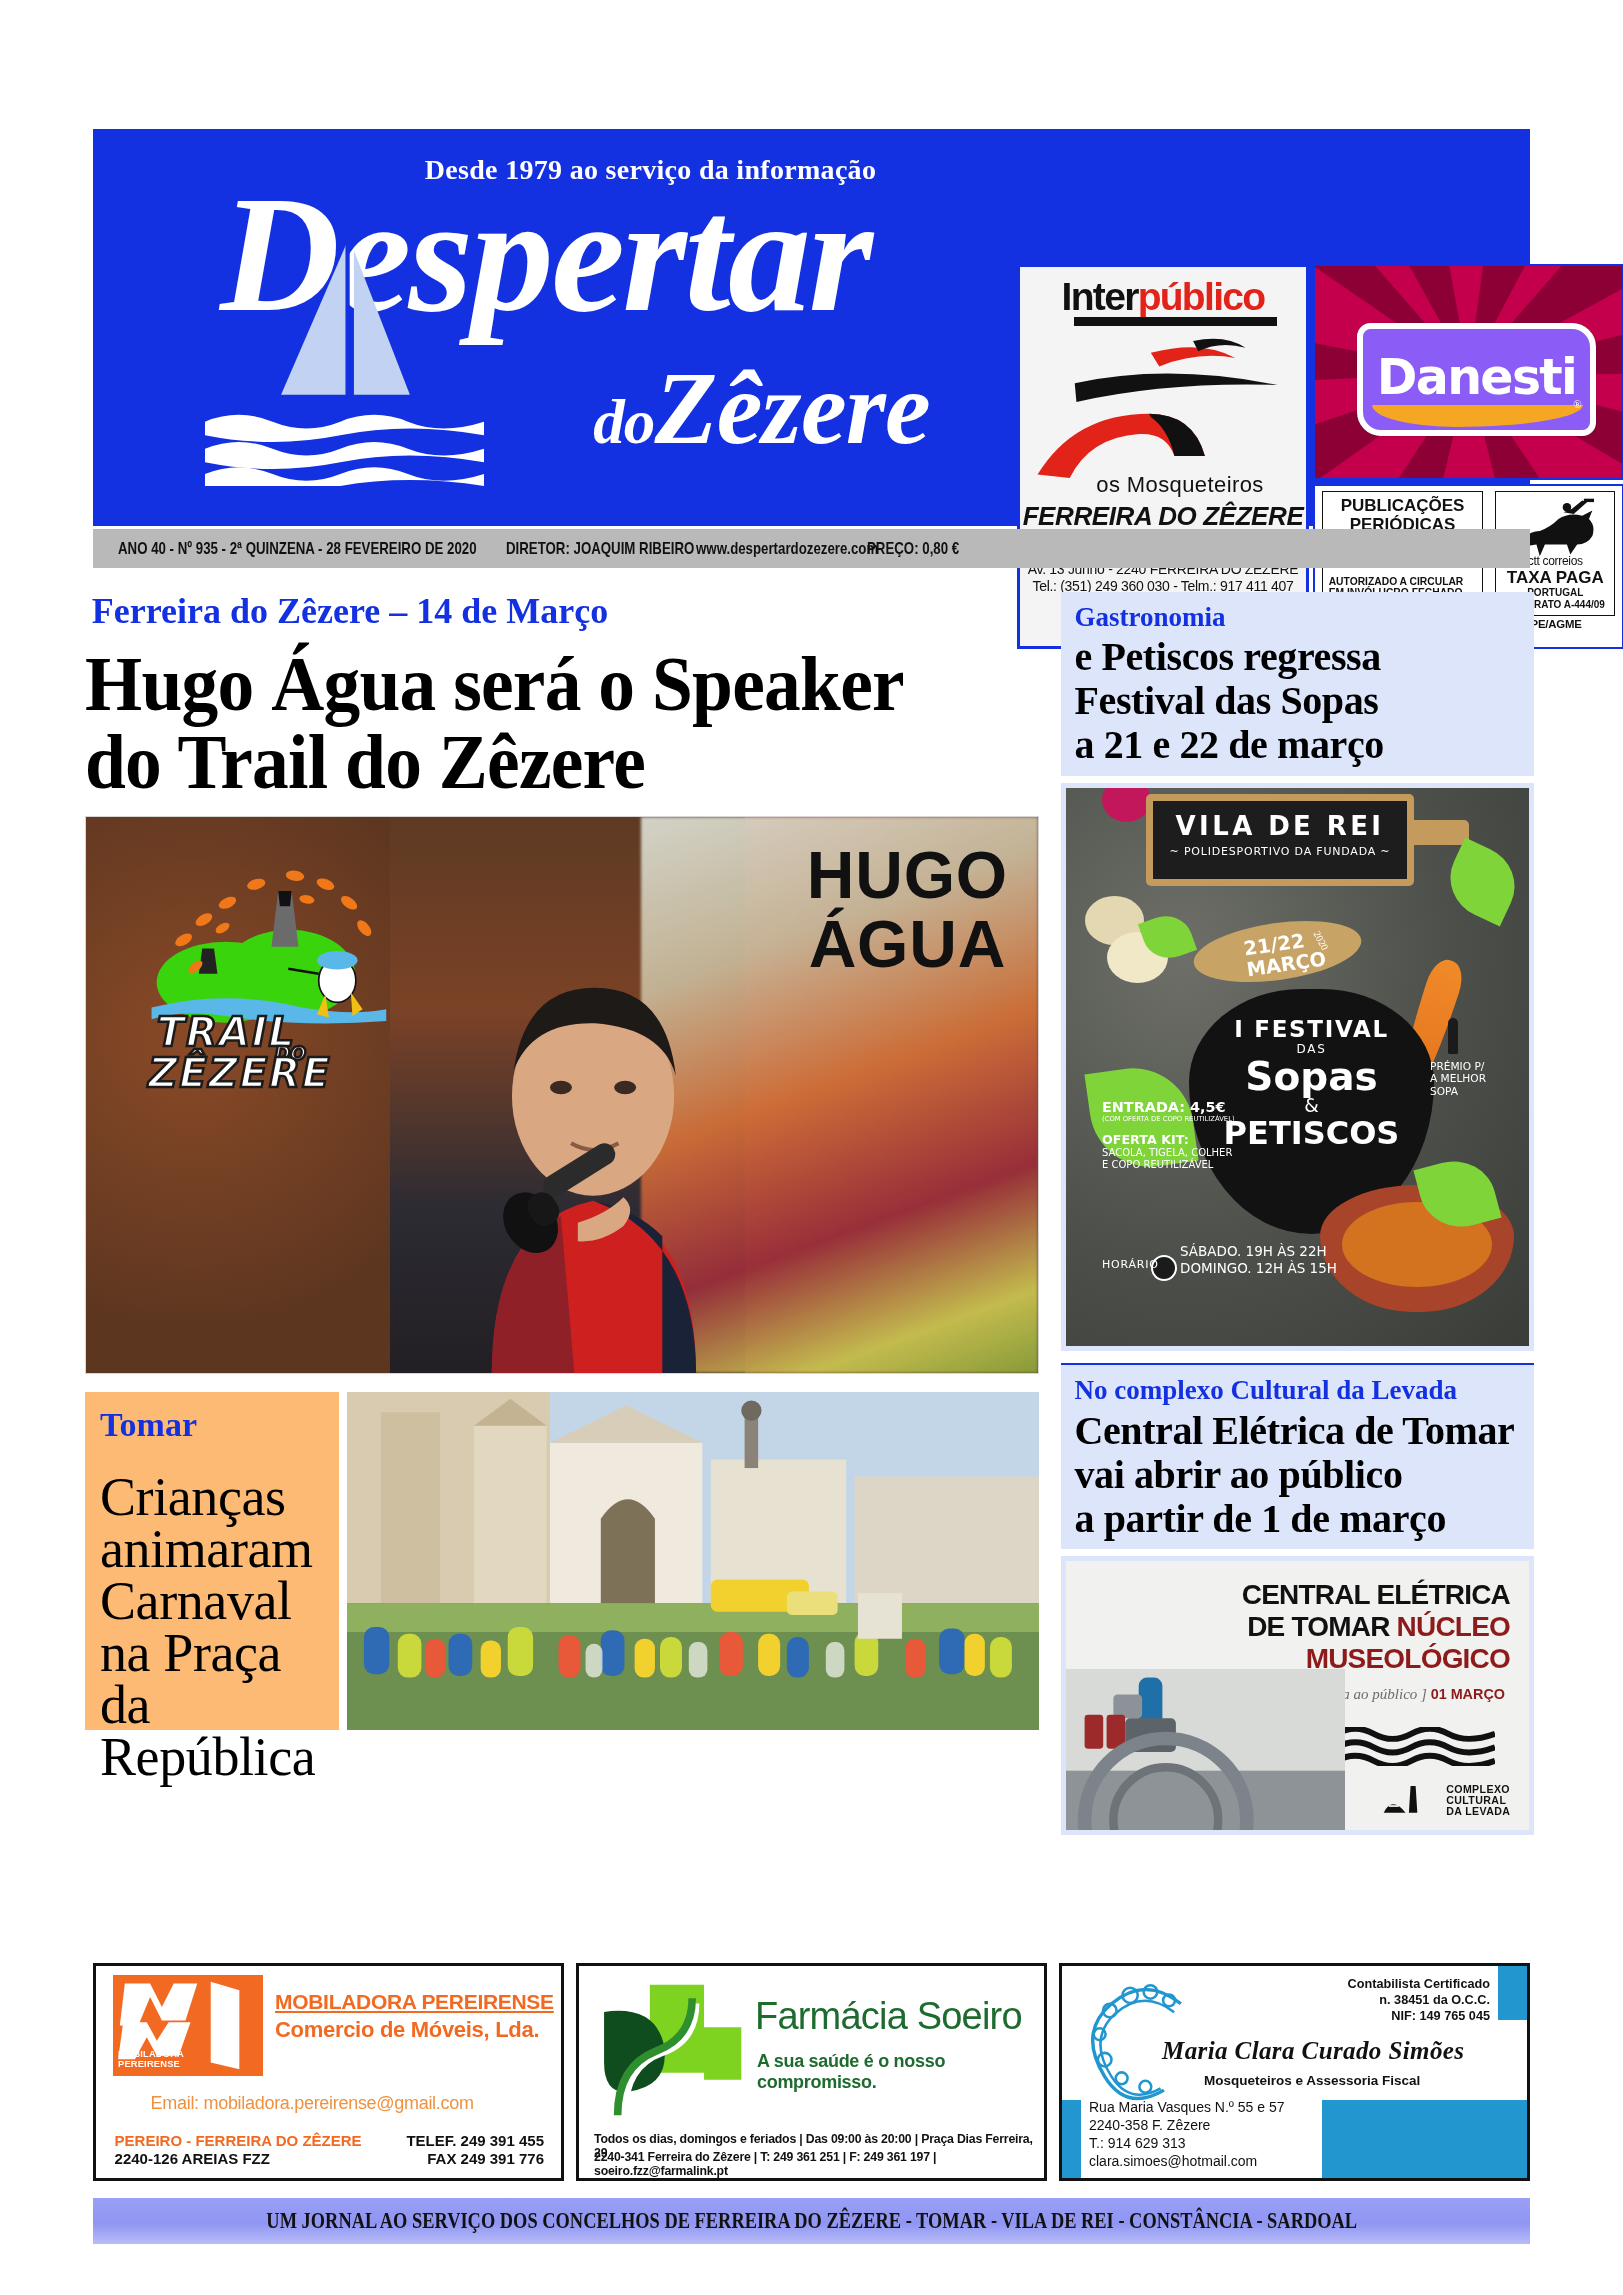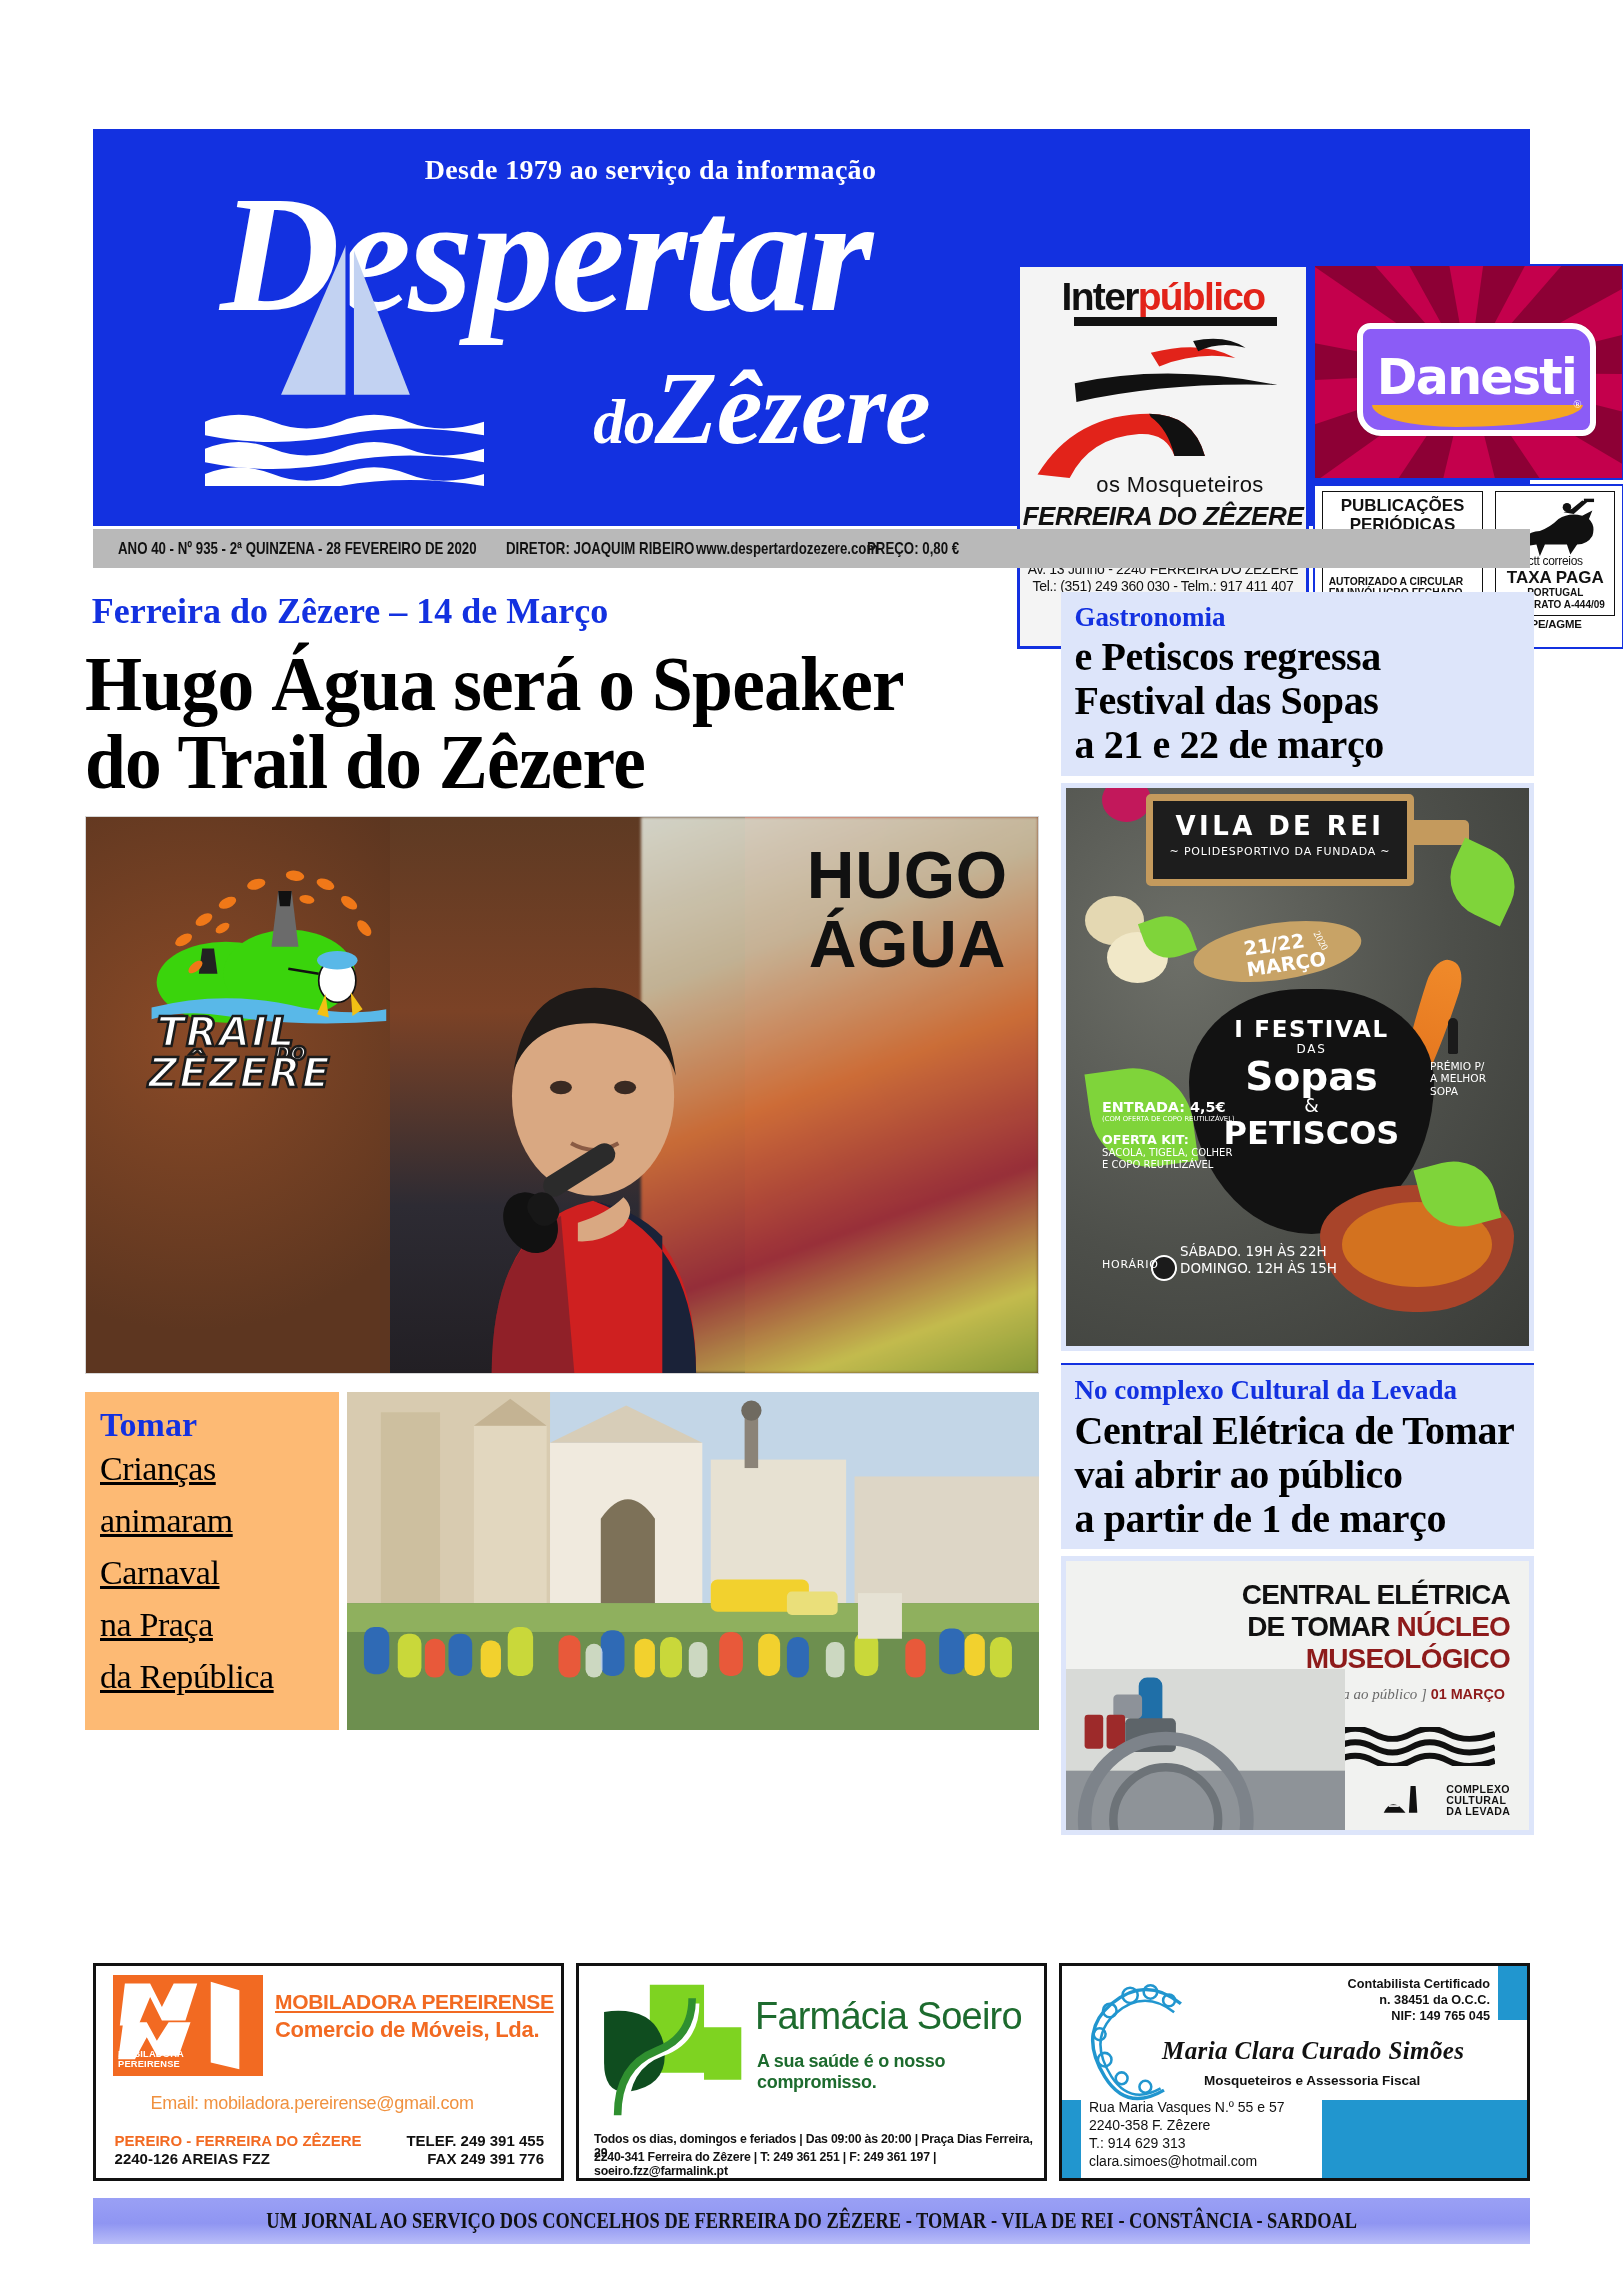--- a/index.html
+++ b/index.html
@@ -146,22 +146,22 @@
   .runner{position:absolute;left:279px;top:152px;width:473px;height:406px;}
 
   
   .tomar-wrap{position:relative;margin-top:18.6px;width:954px;height:338px;}
   .tomar-text{
     position:absolute;left:0;top:0;width:254px;height:338px;
     background:#fdba74;box-sizing:border-box;padding:15px 12px 0 15px;
   }
   .tomar-kicker{font-size:34px;line-height:36px;}
   .tomar-head{
-    font-family:"Liberation Serif",serif;font-size:34px;line-height:52px;
-    color:#000;margin-top:0;letter-spacing:-0.4px;text-decoration:underline;
+    font-family:"Liberation Serif",serif;font-size:54px;line-height:52px;
+    color:#000;margin-top:28px;letter-spacing:-0.4px;
   }
   .tomar-photo{
     position:absolute;left:262px;top:0;width:692px;height:338px;overflow:hidden;
     background:linear-gradient(180deg,#b9cfe4 0%,#c8d9e8 28%,#8a9aa6 44%,#4e7840 62%,#3f6a3a 100%);
   }
 
   
   .r-block{background:#dde5fa;padding:10px 12px 8.5px 13.5px;box-sizing:border-box;}
   .r-kicker{font-size:27px;line-height:30px;}
   .r-head{

